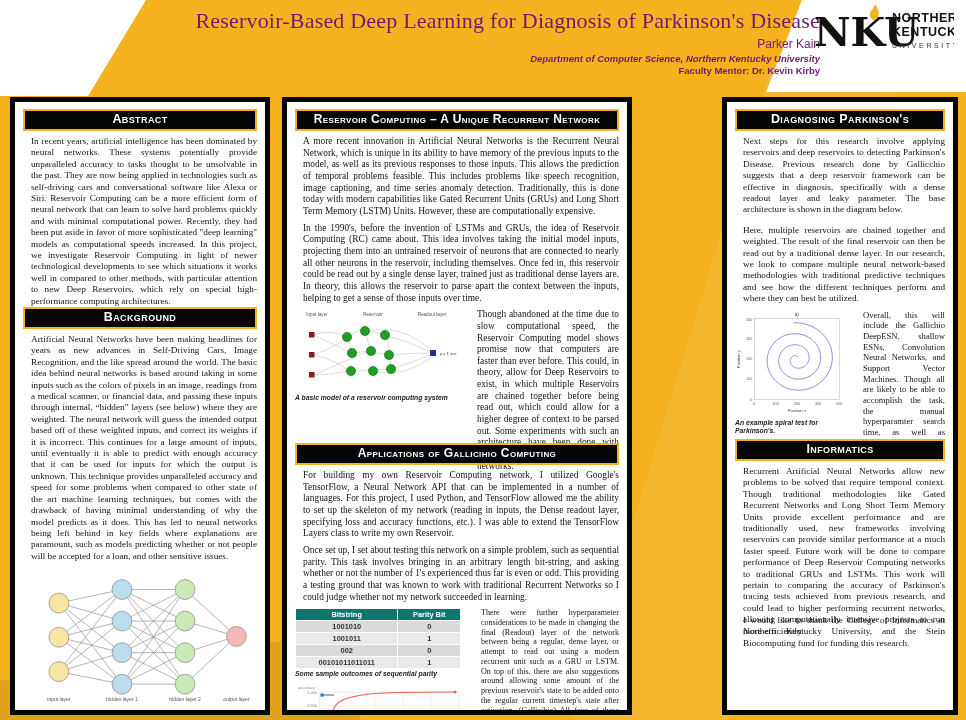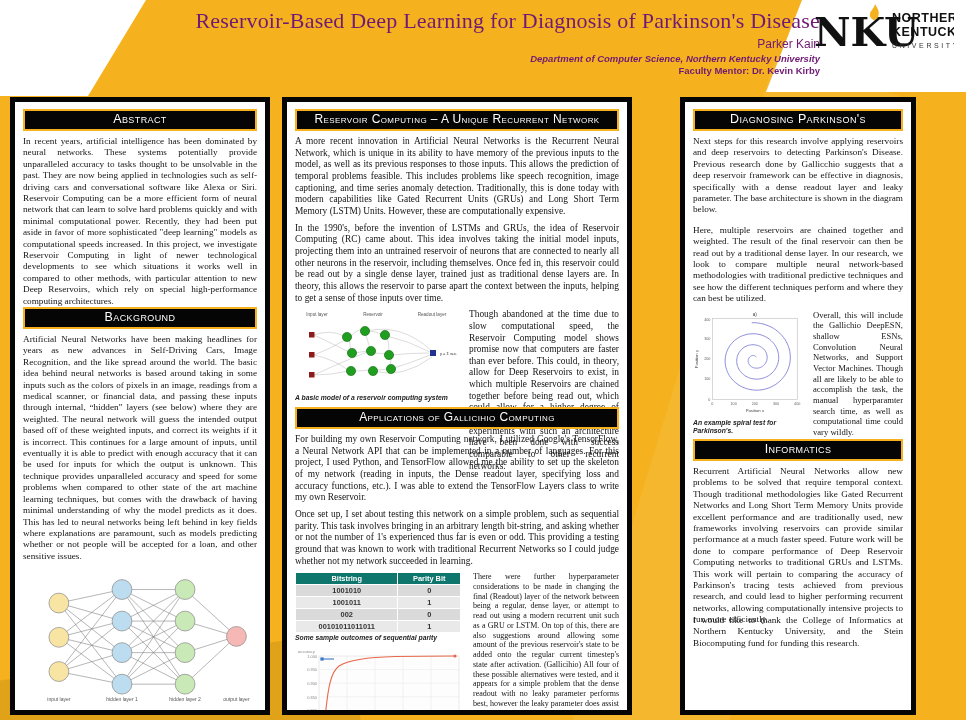--- a/index.html
+++ b/index.html
@@ -33,32 +33,32 @@
   .hdr-dept{font-family:"Liberation Sans",sans-serif;font-weight:bold;font-size:9.5px;margin-top:2px;font-style:italic;}
   .hdr-mentor{font-family:"Liberation Sans",sans-serif;font-weight:bold;font-size:9.5px;margin-top:1px;}
   .logo-box{position:absolute;left:812px;top:0;width:142px;height:60px;z-index:3;}
   
   .panel{
     position:absolute;top:97px;height:618px;background:#ffffff;
     border:5px solid #050505;box-sizing:border-box;padding:7px 8px;
     display:flex;flex-direction:column;z-index:2;overflow:hidden;
   }
   #panel-left{left:10px;width:260px;}
-  #panel-mid{left:282px;width:350px;}
-  #panel-right{left:680px;width:236px;}
+  #panel-mid{left:282px;width:350px;gap:36px;}
+  #panel-right{left:722px;width:236px;}
   .sec{display:flex;flex-direction:column;}
   .sec-hdr{
     background:#050505;border:2px solid #f5b21e;color:#ffffff;
-    text-align:center;font-family:"Liberation Sans",sans-serif;font-weight:normal;
+    text-align:center;font-family:"Liberation Sans",sans-serif;font-weight:bold;
     font-variant:small-caps;font-size:12.5px;letter-spacing:.4px;
     padding:1px 0 3px;margin:0 0 5px 0;flex:0 0 auto;
   }
   #panel-mid .sec-hdr{font-size:12px;}
   .body-text{
-    font-size:9.2px;line-height:1.24;text-align:justify;color:#141414;margin:0 0 5px 0;
+    font-size:9.2px;line-height:1.24;text-align:justify;color:#141414;margin:0 0 5px 8px;
   }
   #panel-mid .body-text{font-size:9.4px;}
   .row{display:flex;flex-direction:row;gap:6px;align-items:flex-start;}
   .fig-caption{
     font-family:"Liberation Sans",sans-serif;font-style:italic;font-weight:bold;
     font-size:6.8px;color:#222;line-height:1.2;margin-top:1px;
   }
   
   table.parity{border-collapse:collapse;font-family:"Liberation Sans",sans-serif;font-size:7.4px;text-align:center;width:166px;}
   table.parity th{background:#0f766e;color:#fff;border:1px solid #fff;padding:1px 2px;font-weight:bold;}

